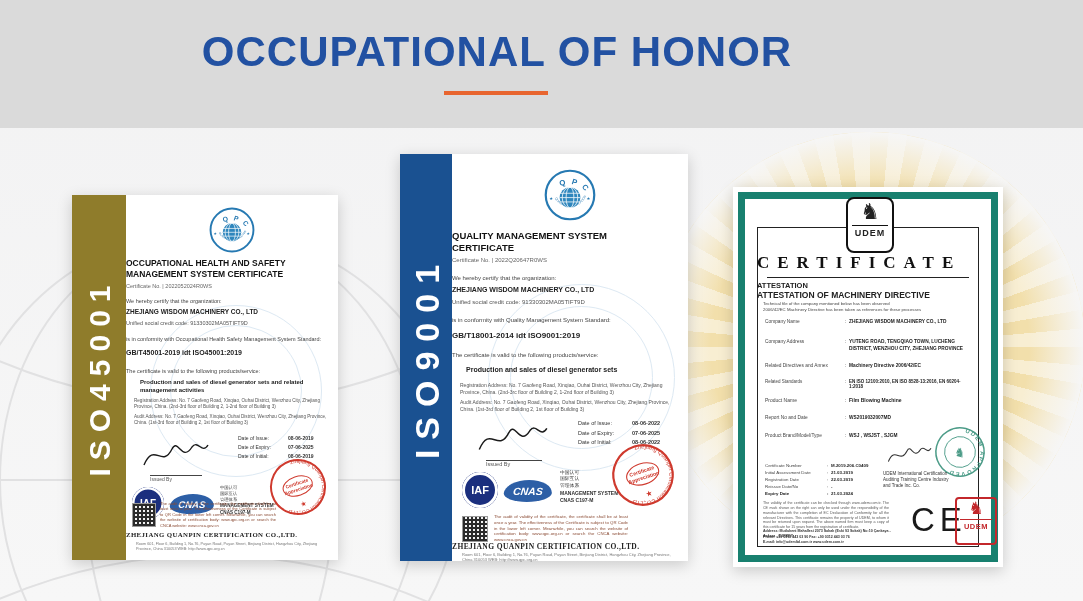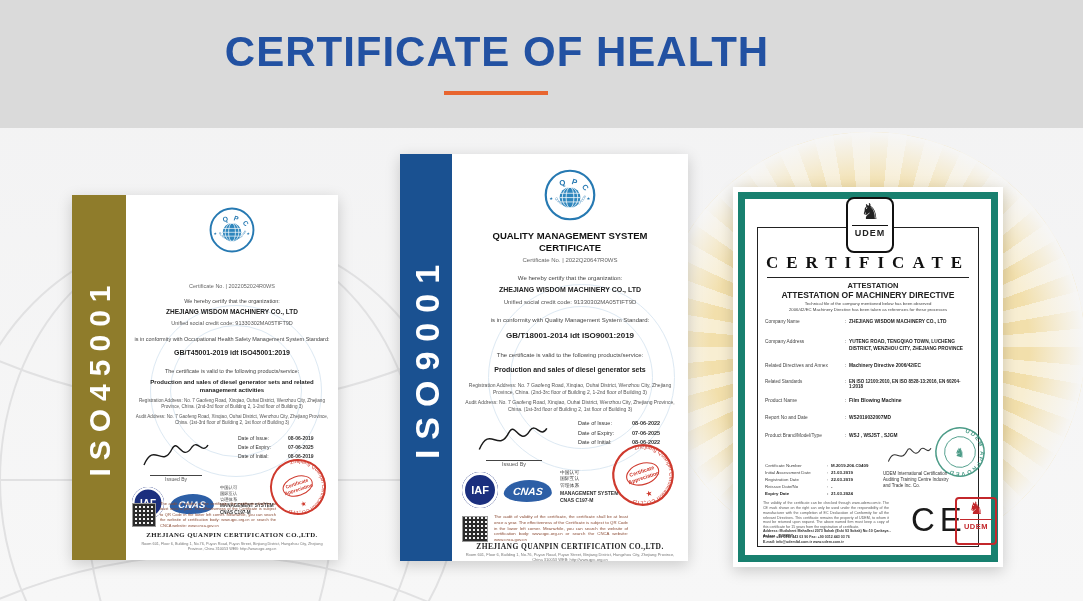--- a/index.html
+++ b/index.html
@@ -1,39 +1,39 @@
 <!DOCTYPE html>
 <html><head>
 <meta charset="utf-8">
 <style>
   html,body{margin:0;padding:0;background:#e9e9e9}
   #page{position:relative;width:1083px;height:601px;overflow:hidden;background:linear-gradient(#f2f2f3,#f7f7f7);font-family:"Liberation Sans",sans-serif;color:#222}
   .x{position:absolute}
-  .c{text-align:center}
+  .c{text-align:left}
   .b{font-weight:700}
   #hdr{left:0;top:0;width:1083px;height:128px;background:#dadada}
   #hdr h1{margin:0;position:absolute;left:0;top:28px;width:994px;text-align:center;font-size:42px;letter-spacing:1px;color:#2251a2;font-weight:700}
   #hdr .bar{position:absolute;left:444px;top:91px;width:104px;height:4px;background:#e8652f}
   .card{position:absolute;background:#fff;box-shadow:0 4px 14px rgba(0,0,0,.18)}
   .rib{position:absolute;top:0;left:0;height:100%;}
   .ribtxt{position:absolute;color:#fff;font-weight:700;white-space:nowrap;transform:translate(-50%,-50%) rotate(-90deg)}
   .tiny{line-height:1.35}
   .wm{position:absolute;border-radius:50%;border:1px solid #dde9f3;pointer-events:none}
   svg text{font-family:"Liberation Sans",sans-serif}
   .qr{background-image:repeating-linear-gradient(0deg,#2b2b2b 0 2px,transparent 2px 4px),repeating-linear-gradient(90deg,#2b2b2b 0 2px,#f2f2f2 2px 4px);border:1px solid #999}
   .sigline{border-top:1px solid #444}
   .serif{font-family:"Liberation Serif",serif}
 </style>
 </head>
 <body>
 
 <div id="page">
 
   <div class="x" id="hdr">
-    <h1>CERTIFICATE OF HEALTH</h1>
+    <h1>OCCUPATIONAL OF HONOR</h1>
     <div class="bar"></div>
   </div>
 
   <svg class="x" style="left:-70px;top:200px;z-index:0" width="560" height="560" viewBox="0 0 560 560">
     <g fill="none" stroke="#e1e1e2" stroke-width="2">
       <circle cx="280" cy="280" r="250"></circle>
       <ellipse cx="280" cy="280" rx="125" ry="250"></ellipse>
       <ellipse cx="280" cy="280" rx="210" ry="250"></ellipse>
       <line x1="30" y1="280" x2="530" y2="280"></line>
       <path d="M55,155 Q280,255 505,155"></path>
@@ -67,20 +67,24 @@
         <ellipse cx="30" cy="33" rx="4.5" ry="12"></ellipse>
           <ellipse cx="30" cy="33" rx="9" ry="12"></ellipse>
         <line x1="18" y1="28" x2="42" y2="28"></line>
           <line x1="18" y1="33" x2="42" y2="33"></line>
           <line x1="18" y1="38" x2="42" y2="38"></line>
       </g>
       <text x="6" y="36" font-size="5" fill="#2679b2">★</text>
       <text x="49" y="36" font-size="5" fill="#2679b2">★</text>
     </svg>
 
+    <div class="x c b" style="left:54px;top:63px;width:212px;font-size:8.5px;line-height:1.3;color:#111">
+      <div>OCCUPATIONAL HEALTH AND SAFETY</div>
+      <div>MANAGEMENT SYSTEM CERTIFICATE</div>
+    </div>
     <div class="x c" style="left:54px;top:88px;width:212px;font-size:5.5px;color:#666">Certificate No. | 2022052024R0WS</div>
     <div class="x c" style="left:54px;top:103px;width:212px;font-size:5.5px;color:#444">We hereby certify that the organization:</div>
     <div class="x c b" style="left:54px;top:113px;width:212px;font-size:6.5px">ZHEJIANG WISDOM MACHINERY CO., LTD</div>
     <div class="x c" style="left:54px;top:125px;width:212px;font-size:5.5px;color:#555">Unified social credit code: 91330302MA05TIFT9D</div>
     <div class="x c" style="left:54px;top:141px;width:212px;font-size:5.5px;color:#444">is in conformity with Occupational Health Safety Management System Standard:</div>
     <div class="x c b" style="left:54px;top:154px;width:212px;font-size:7px">GB/T45001-2019 idt ISO45001:2019</div>
     <div class="x c" style="left:54px;top:173px;width:212px;font-size:5.5px;color:#444">The certificate is valid to the following products/service:</div>
     <div class="x c b" style="left:68px;top:184px;width:184px;font-size:6px;line-height:1.3">Production and sales of diesel generator sets and related management activities</div>
     <div class="x c tiny" style="left:62px;top:203px;width:196px;font-size:4.6px;color:#555">Registration Address: No. 7 Gaofeng Road, Xinqiao, Ouhai District, Wenzhou City, Zhejiang Province, China. (2nd-3rd floor of Building 2, 1-2nd floor of Building 3)</div>
     <div class="x c tiny" style="left:62px;top:219px;width:196px;font-size:4.6px;color:#555">Audit Address: No. 7 Gaofeng Road, Xinqiao, Ouhai District, Wenzhou City, Zhejiang Province, China. (1st-3rd floor of Building 2, 1st floor of Building 3)</div>

